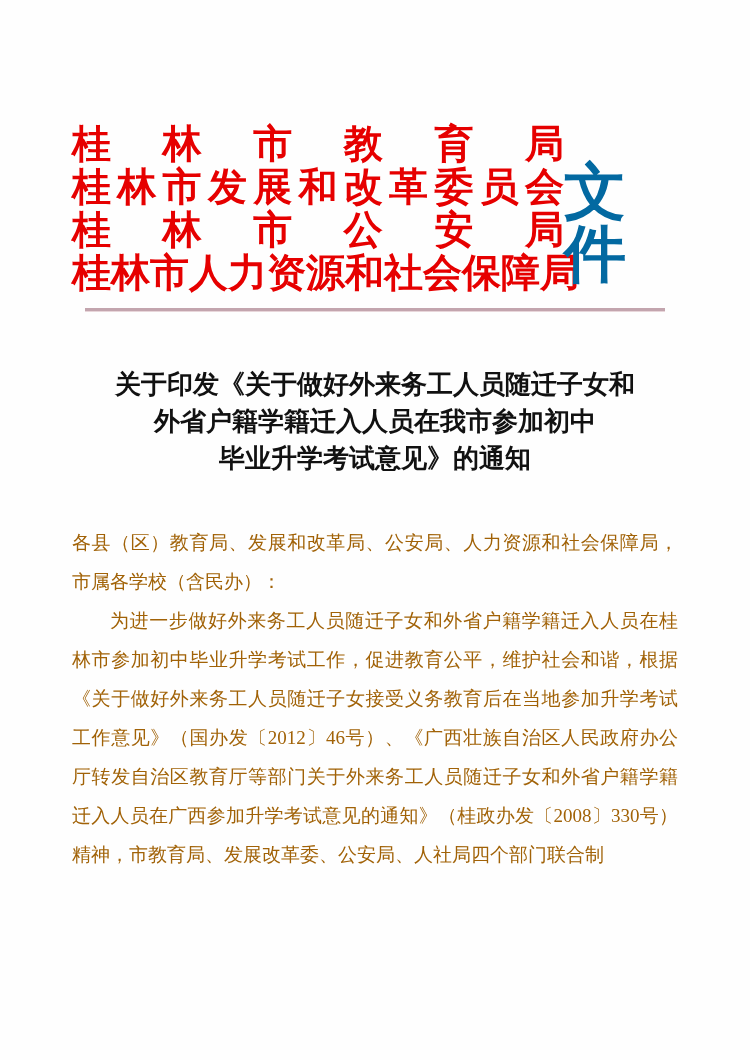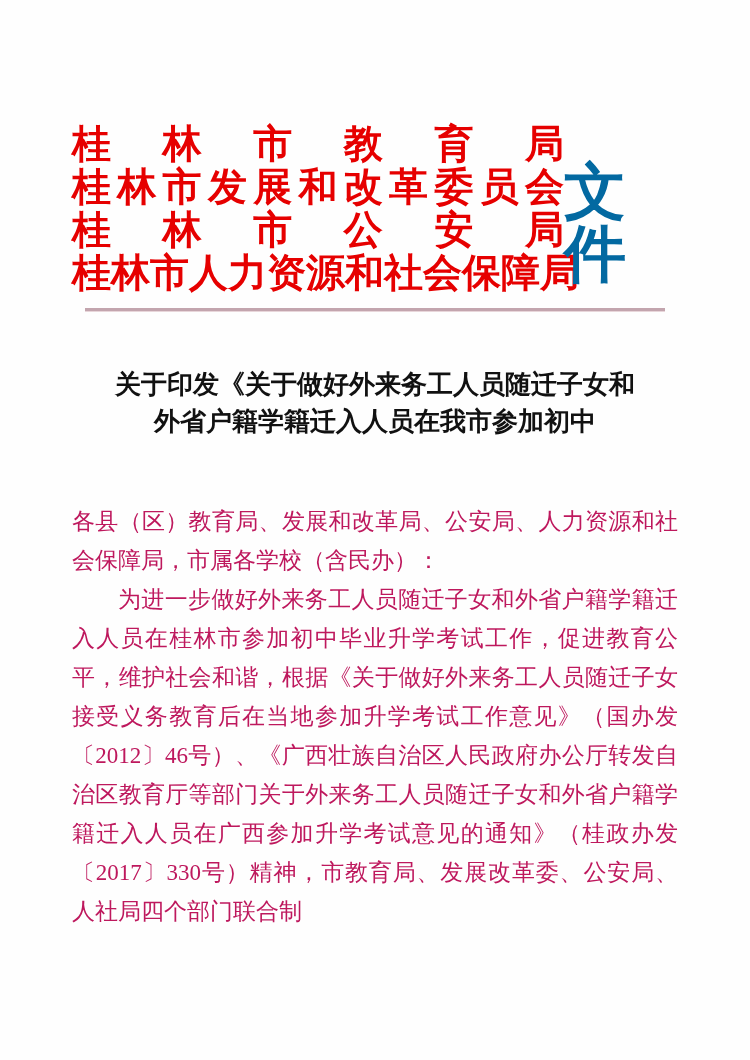--- a/index.html
+++ b/index.html
@@ -76,26 +76,26 @@
     margin-top: 54px;
     text-align: center;
     font-family: "Liberation Sans", sans-serif;
     font-weight: 700;
     font-size: 26px;
     line-height: 37px;
     color: #111111;
   }
   
   .body-block {
-    margin-top: 62px;
-    font-size: 23px;
+    margin-top: 46px;
+    font-size: 19px;
     line-height: 39px;
     text-align: justify;
     text-justify: inter-character;
-    color: #be185d;
+    color: #a16207;
   }
   .body-block p {
     margin: 0;
   }
   .para-indent {
     text-indent: 2em;
   }
 </style>
 </head>
 <body>
@@ -152,21 +152,22 @@
       </div>
       <div class="doc-type">文件</div>
     </div>
 
 
     <div class="divider"></div>
 
     <div class="title-block">
       <div>关于印发《关于做好外来务工人员随迁子女和</div>
       <div>外省户籍学籍迁入人员在我市参加初中</div>
+      <div>毕业升学考试意见》的通知</div>
     </div>
 
     <div class="body-block">
       <p>各县（区）教育局、发展和改革局、公安局、人力资源和社会保障局，市属各学校（含民办）：</p>
-      <p class="para-indent">为进一步做好外来务工人员随迁子女和外省户籍学籍迁入人员在桂林市参加初中毕业升学考试工作，促进教育公平，维护社会和谐，根据《关于做好外来务工人员随迁子女接受义务教育后在当地参加升学考试工作意见》（国办发〔2012〕46号）、《广西壮族自治区人民政府办公厅转发自治区教育厅等部门关于外来务工人员随迁子女和外省户籍学籍迁入人员在广西参加升学考试意见的通知》（桂政办发〔2017〕330号）精神，市教育局、发展改革委、公安局、人社局四个部门联合制</p>
+      <p class="para-indent">为进一步做好外来务工人员随迁子女和外省户籍学籍迁入人员在桂林市参加初中毕业升学考试工作，促进教育公平，维护社会和谐，根据《关于做好外来务工人员随迁子女接受义务教育后在当地参加升学考试工作意见》（国办发〔2012〕46号）、《广西壮族自治区人民政府办公厅转发自治区教育厅等部门关于外来务工人员随迁子女和外省户籍学籍迁入人员在广西参加升学考试意见的通知》（桂政办发〔2008〕330号）精神，市教育局、发展改革委、公安局、人社局四个部门联合制</p>
     </div>
 
   </div>
 </div>
 
 </body></html>

